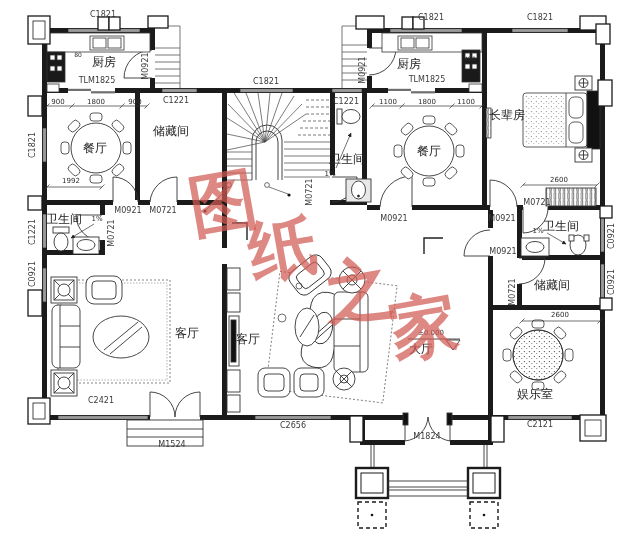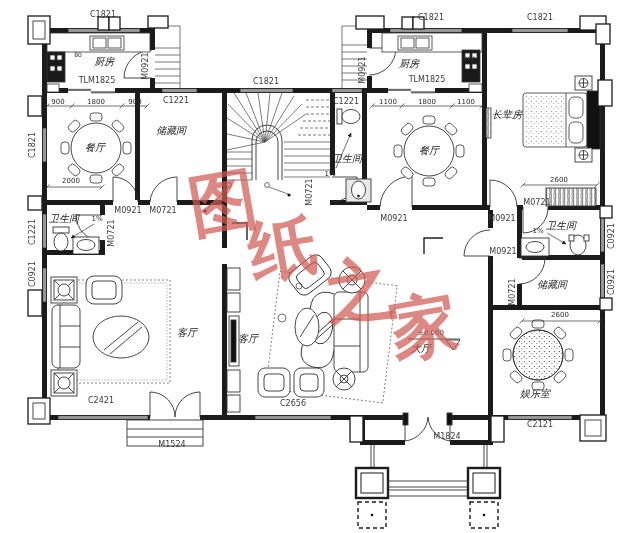--- a/index.html
+++ b/index.html
@@ -3,21 +3,21 @@
 <meta charset="utf-8">
 <style>
   html,body{margin:0;padding:0;background:#fff;}
   #plan{position:relative;width:640px;height:533px;background:#fff;overflow:hidden;
         font-family:"DejaVu Sans",sans-serif;}
   #plan svg{position:absolute;left:0;top:0;}
   .lbl{position:absolute;transform:translate(-50%,-50%);font-size:8px;color:#3a3a3a;
        white-space:nowrap;letter-spacing:0;line-height:1;}
   .lbl.v{transform:translate(-50%,-50%) rotate(-90deg);}
   .lbl.dim{font-size:7px;color:#2c2c2c;}
-  .lbl.room{font-size:10px;color:#222;font-style:italic;}
+  .lbl.room{font-size:12px;color:#222;}
   .lbl.small{font-size:6px;}
   .wm{position:absolute;transform:translate(-50%,-50%) rotate(-10deg);
       font-size:68px;font-weight:bold;line-height:1;opacity:.72;z-index:5;
       font-family:"DejaVu Sans",sans-serif;}
 </style>
 </head>
 <body>
 
 <div id="plan">
 
@@ -543,22 +543,22 @@
   <span class="lbl" style="left:540px;top:18px">C1821</span>
   <span class="lbl v" style="left:33px;top:145px">C1821</span>
   <span class="lbl v" style="left:33px;top:232px">C1221</span>
   <span class="lbl v" style="left:33px;top:274px">C0921</span>
   <span class="lbl" style="left:176px;top:101px">C1221</span>
   <span class="lbl" style="left:346px;top:102px">C1221</span>
   <span class="lbl v" style="left:612px;top:236px">C0921</span>
   <span class="lbl v" style="left:612px;top:282px">C0921</span>
   <span class="lbl" style="left:101px;top:401px">C2421</span>
   <span class="lbl" style="left:172px;top:445px">M1524</span>
-  <span class="lbl" style="left:293px;top:404px">C2656</span>
-  <span class="lbl" style="left:447px;top:437px">M1824</span>
+  <span class="lbl" style="left:293px;top:426px">C2656</span>
+  <span class="lbl" style="left:427px;top:437px">M1824</span>
   <span class="lbl" style="left:540px;top:425px">C2121</span>
   <span class="lbl" style="left:97px;top:81px">TLM1825</span>
   <span class="lbl" style="left:427px;top:80px">TLM1825</span>
   <span class="lbl v" style="left:146px;top:66px">M0921</span>
   <span class="lbl v" style="left:363px;top:70px">M0921</span>
   <span class="lbl" style="left:128px;top:211px">M0921</span>
   <span class="lbl" style="left:163px;top:211px">M0721</span>
   <span class="lbl v" style="left:112px;top:233px">M0721</span>
   <span class="lbl v" style="left:310px;top:192px">M0721</span>
   <span class="lbl" style="left:394px;top:219px">M0921</span>
@@ -568,21 +568,21 @@
   <span class="lbl v" style="left:513px;top:292px">M0721</span>
 
   <span class="lbl dim small" style="left:78px;top:55px">80</span>
   <span class="lbl dim small" style="left:470px;top:59px">480</span>
   <span class="lbl dim" style="left:58px;top:102px">900</span>
   <span class="lbl dim" style="left:96px;top:102px">1800</span>
   <span class="lbl dim" style="left:135px;top:102px">900</span>
   <span class="lbl dim" style="left:388px;top:102px">1100</span>
   <span class="lbl dim" style="left:427px;top:102px">1800</span>
   <span class="lbl dim" style="left:466px;top:102px">1100</span>
-  <span class="lbl dim" style="left:71px;top:181px">2000</span>
+  <span class="lbl dim" style="left:71px;top:181px">1992</span>
   <span class="lbl dim" style="left:559px;top:180px">2600</span>
   <span class="lbl dim" style="left:560px;top:315px">2600</span>
   <span class="lbl dim" style="left:97px;top:219px">1%</span>
   <span class="lbl dim" style="left:330px;top:174px">1%</span>
   <span class="lbl dim" style="left:538px;top:231px">1%</span>
   <span class="lbl dim" style="left:431px;top:333px">±0.000</span>
 
   <span class="lbl room" style="left:104px;top:62px">厨房</span>
   <span class="lbl room" style="left:409px;top:64px">厨房</span>
   <span class="lbl room" style="left:95px;top:148px">餐厅</span>

